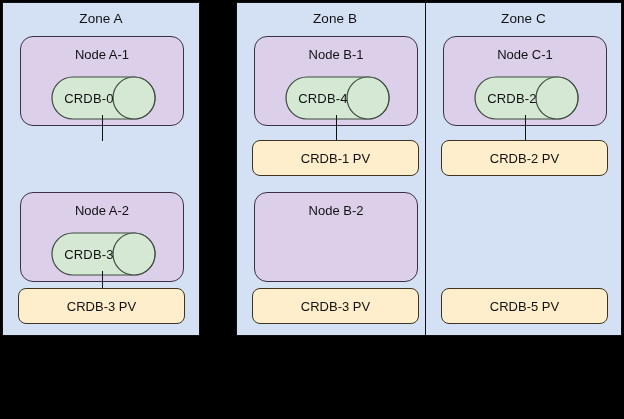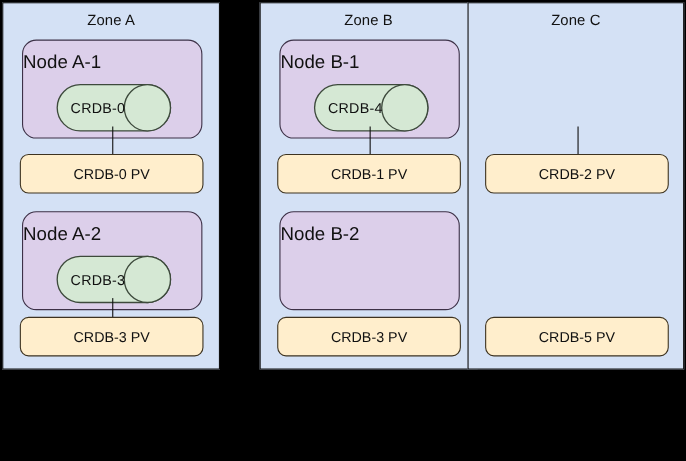--- a/index.html
+++ b/index.html
@@ -60,22 +60,22 @@
     box-sizing: border-box;
   }
   .node-box.row1 { top: 33px;  height: 90px; }
   .node-box.row2 { top: 189px; height: 90px; }
 
   .node-title {
     position: absolute;
     top: 10px;
     left: 0;
     width: 100%;
-    text-align: left;
-    font-size: 17px;
+    text-align: center;
+    font-size: 13px;
     color: #111111;
   }
 
   
   .cylinder {
     position: absolute;
     left: 30px;
     top: 39px;
     width: 105px;
     height: 44px;
@@ -142,21 +142,20 @@
       <div class="node-title">Node A-1</div>
       <div class="cylinder">
         <svg viewBox="0 0 105 44" xmlns="http://www.w3.org/2000/svg">
           <path d="M 22,1 L 83,1 A 21,21 0 0 1 83,43 L 22,43 A 21,21 0 0 1 22,1 Z" fill="#d5e8d4" stroke="#3d4a3c" stroke-width="1.2"></path>
           <circle cx="83" cy="22" r="21" fill="#d5e8d4" stroke="#3d4a3c" stroke-width="1.2"></circle>
         </svg>
         <div class="cyl-label">CRDB-0</div>
       </div>
     </div>
     <div class="connector row1"></div>
-    <div class="pv-box row1">CRDB-0 PV</div>
 
     <div class="node-box row2">
       <div class="node-title">Node A-2</div>
       <div class="cylinder">
         <svg viewBox="0 0 105 44" xmlns="http://www.w3.org/2000/svg">
           <path d="M 22,1 L 83,1 A 21,21 0 0 1 83,43 L 22,43 A 21,21 0 0 1 22,1 Z" fill="#d5e8d4" stroke="#3d4a3c" stroke-width="1.2"></path>
           <circle cx="83" cy="22" r="21" fill="#d5e8d4" stroke="#3d4a3c" stroke-width="1.2"></circle>
         </svg>
         <div class="cyl-label">CRDB-3</div>
       </div>
@@ -183,19 +182,29 @@
 
     <div class="node-box row2">
       <div class="node-title">Node B-2</div>
     </div>
     <div class="pv-box row2">CRDB-3 PV</div>
   </div>
 
   <div class="zone" id="zone-c">
     <div class="zone-title">Zone C</div>
 
+    <div class="node-box row1">
+      <div class="node-title">Node C-1</div>
+      <div class="cylinder">
+        <svg viewBox="0 0 105 44" xmlns="http://www.w3.org/2000/svg">
+          <path d="M 22,1 L 83,1 A 21,21 0 0 1 83,43 L 22,43 A 21,21 0 0 1 22,1 Z" fill="#d5e8d4" stroke="#3d4a3c" stroke-width="1.2"></path>
+          <circle cx="83" cy="22" r="21" fill="#d5e8d4" stroke="#3d4a3c" stroke-width="1.2"></circle>
+        </svg>
+        <div class="cyl-label">CRDB-2</div>
+      </div>
+    </div>
     <div class="connector row1"></div>
     <div class="pv-box row1">CRDB-2 PV</div>
 
     <div class="pv-box row2">CRDB-5 PV</div>
   </div>
 
 </div>
 
 </body></html>

